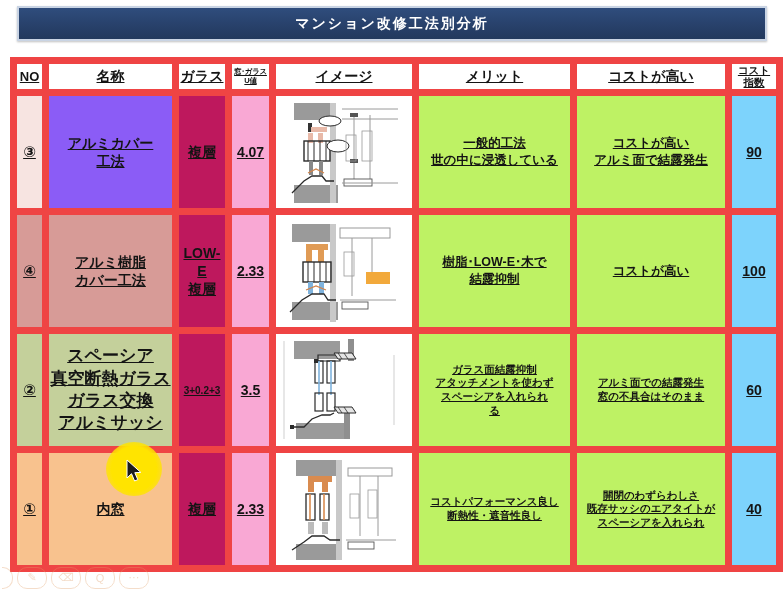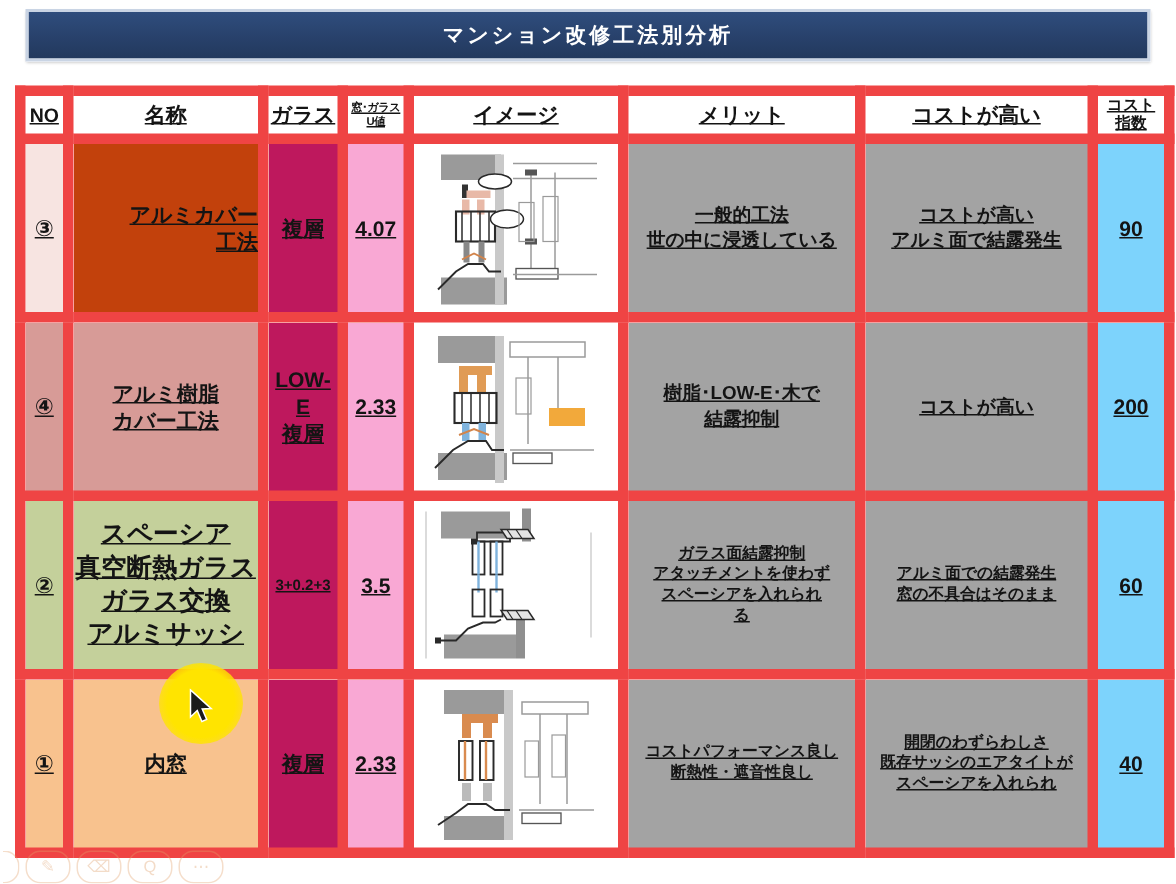--- a/index.html
+++ b/index.html
@@ -50,21 +50,21 @@
   col.c-merit{width:158px;}
   col.c-demerit{width:155px;}
   col.c-cost{width:51px;}
 
   td.cell-no{font-size:15px;}
   td.cell-name{font-size:14px;line-height:1.32;}
   td.cell-name.small{font-size:17px;}
   td.cell-glass{font-size:14px;line-height:1.3;background:#be185d;}
   td.cell-uval{font-size:14px;background:#f9a8d4;}
   td.cell-image{background:#fff;padding:3px 0;}
-  td.cell-merit,td.cell-demerit{font-size:12.5px;line-height:1.35;background:#a3a3a3;padding:2px 4px;}
+  td.cell-merit,td.cell-demerit{font-size:12.5px;line-height:1.35;background:#bef264;padding:2px 4px;}
   td.cell-merit.small,td.cell-demerit.small{font-size:10.5px;line-height:1.3;}
   td.cell-cost{font-size:14px;background:#7dd3fc;}
   tr.row-body{height:118px;}
 
   .img-wrap{display:flex;align-items:center;justify-content:center;height:112px;}
   .img-wrap svg{display:block;}
 
   
   #click-highlight{
     position:absolute;left:106px;top:442px;width:56px;height:54px;
@@ -123,21 +123,21 @@
       <th class="h-cost">
         <div>コスト</div>
         <div>指数</div>
       </th>
     </tr>
   </thead>
   <tbody>
 
     <tr class="row-body">
       <td class="cell-no" style="background: rgb(247, 228, 225);">③</td>
-      <td class="cell-name" style="background: #c2410c; text-align: right;">
+      <td class="cell-name" style="background: #8b5cf6;">
         <div>アルミカバー</div>
         <div>工法</div>
       </td>
       <td class="cell-glass">複層</td>
       <td class="cell-uval">4.07</td>
       <td class="cell-image">
         <div class="img-wrap">
           <svg width="132" height="110" viewBox="0 0 132 110">
             <rect x="0" y="0" width="132" height="110" fill="#ffffff"></rect>
             <rect x="16" y="6" width="40" height="17" fill="#9a9a9a"></rect>
@@ -223,21 +223,21 @@
           </svg>
         </div>
       </td>
       <td class="cell-merit">
         <div>樹脂･LOW-E･木で</div>
         <div>結露抑制</div>
       </td>
       <td class="cell-demerit">
         <div>コストが高い</div>
       </td>
-      <td class="cell-cost">200</td>
+      <td class="cell-cost">100</td>
     </tr>
 
     <tr class="row-body">
       <td class="cell-no" style="background: rgb(196, 208, 155);">②</td>
       <td class="cell-name small" style="background: rgb(196, 208, 155);">
         <div>スペーシア</div>
         <div>真空断熱ガラス</div>
         <div>ガラス交換</div>
         <div>アルミサッシ</div>
       </td>

